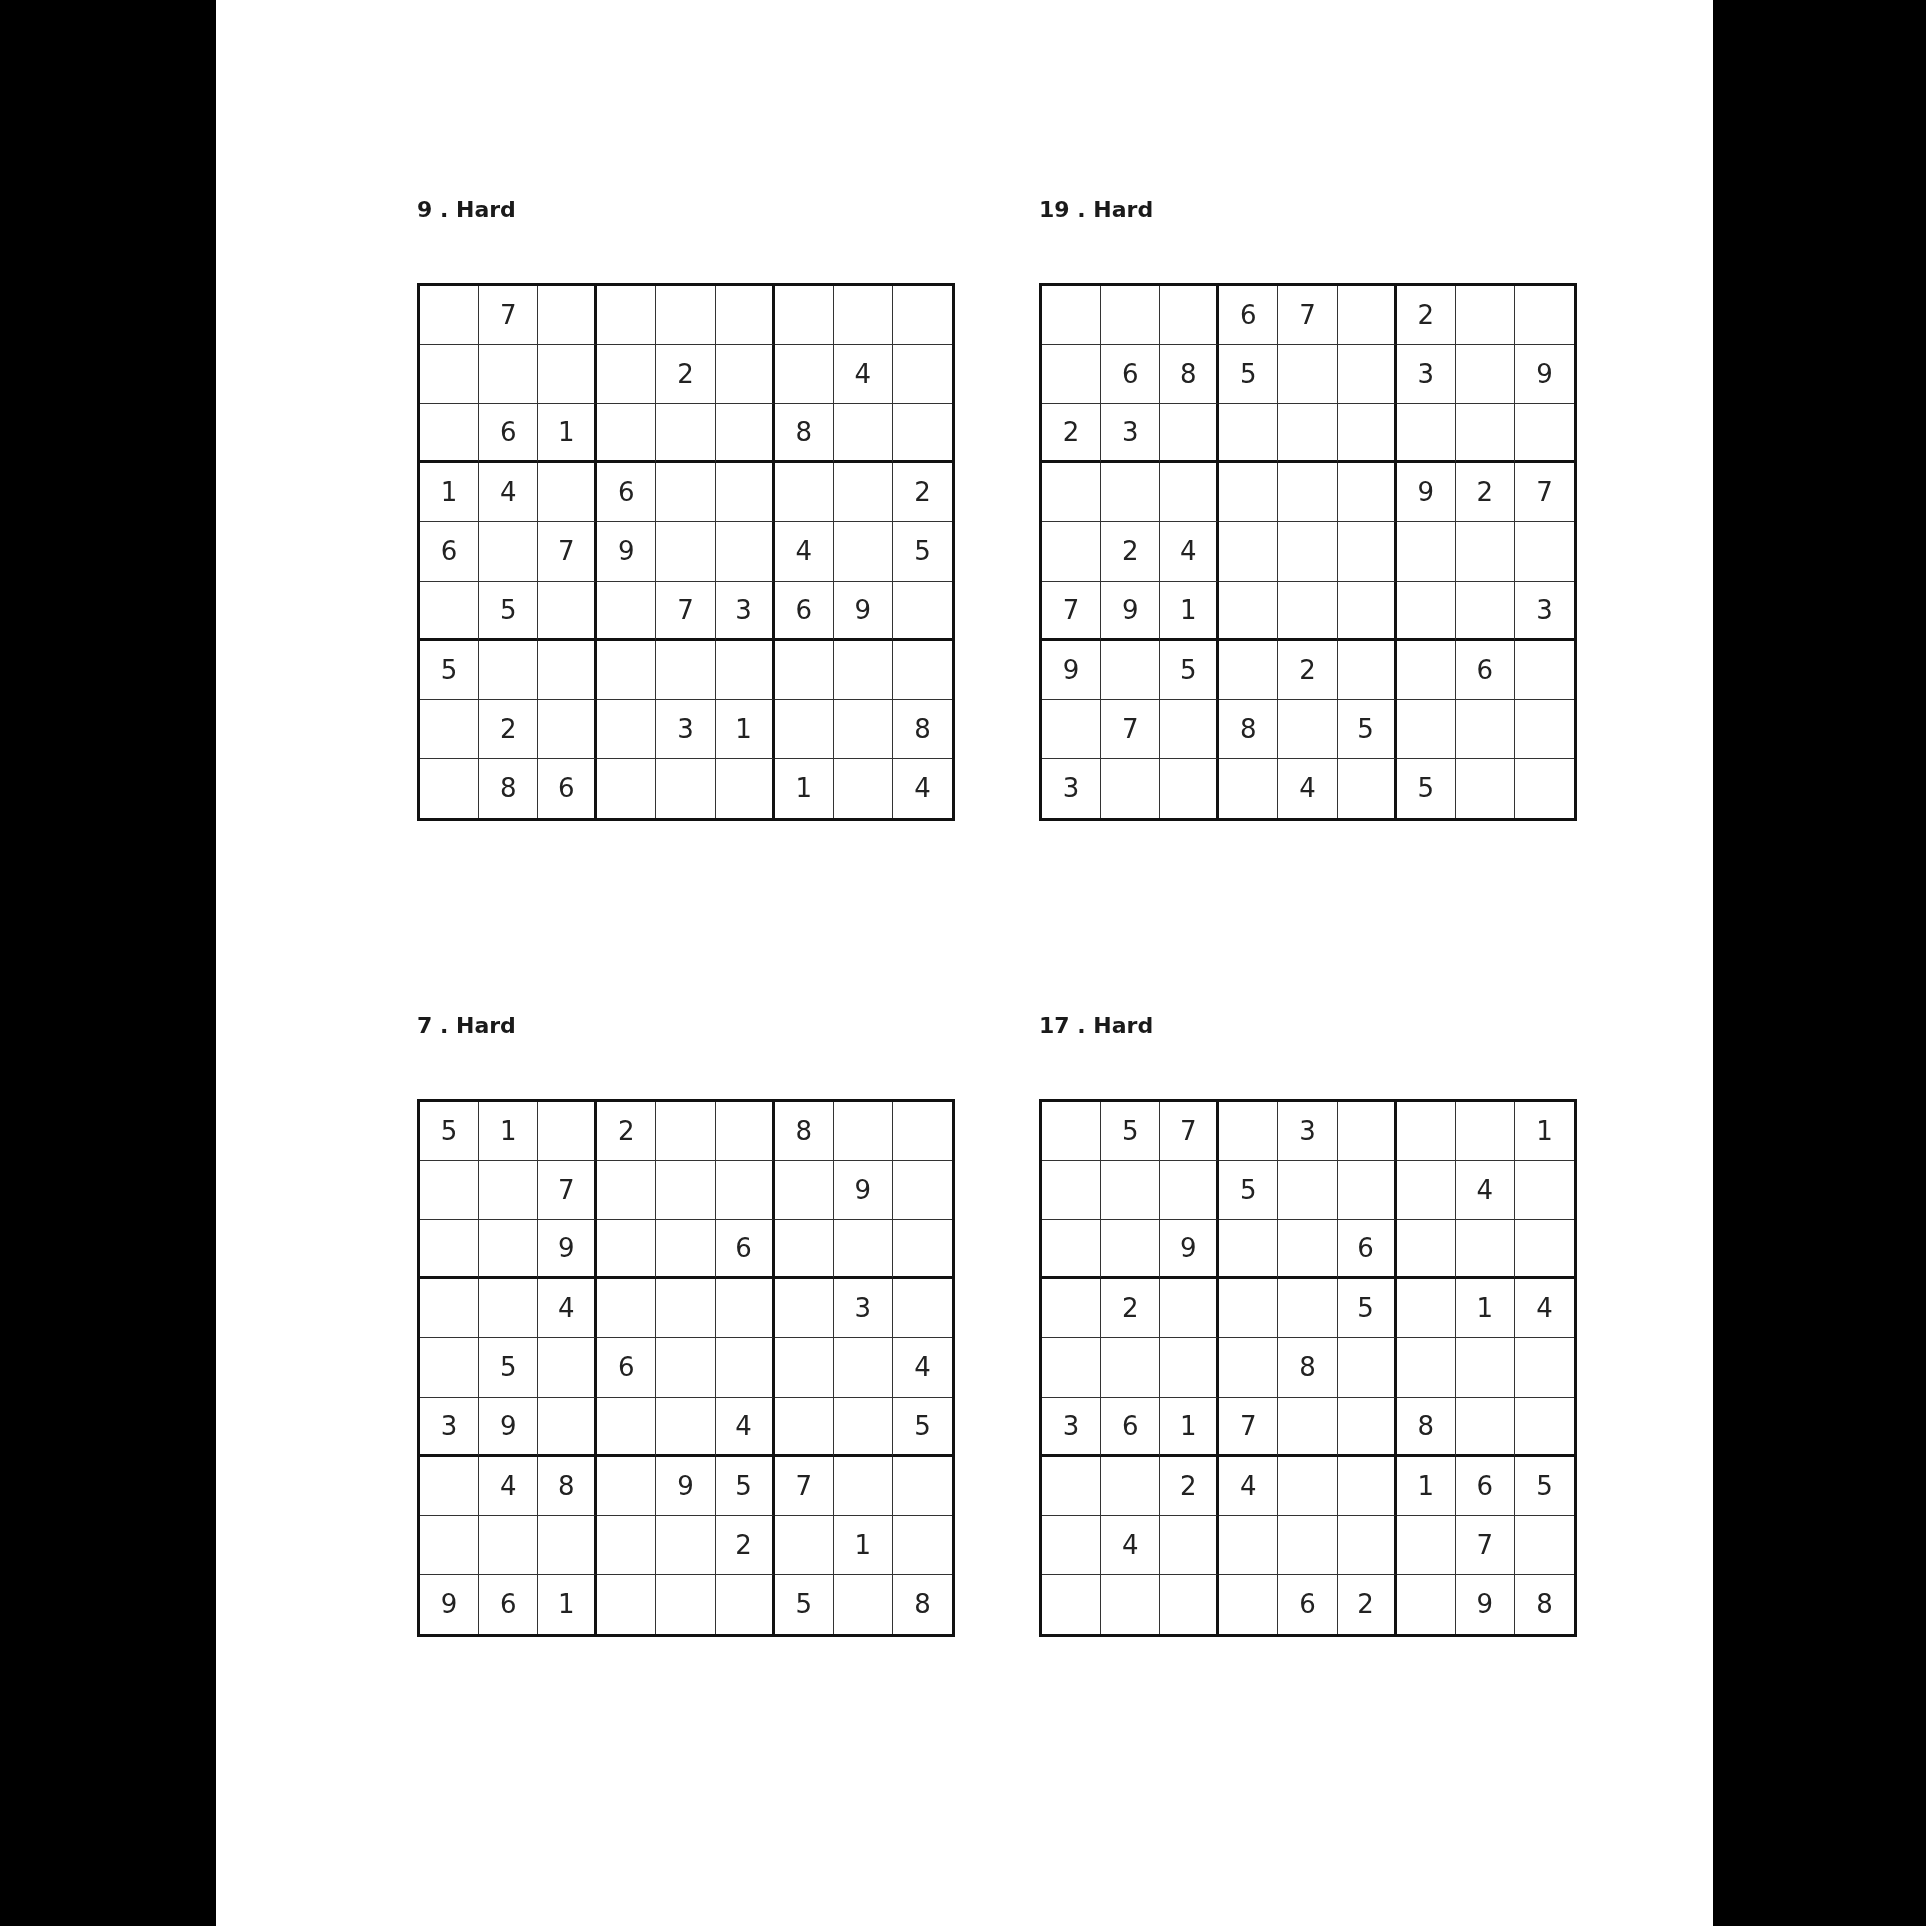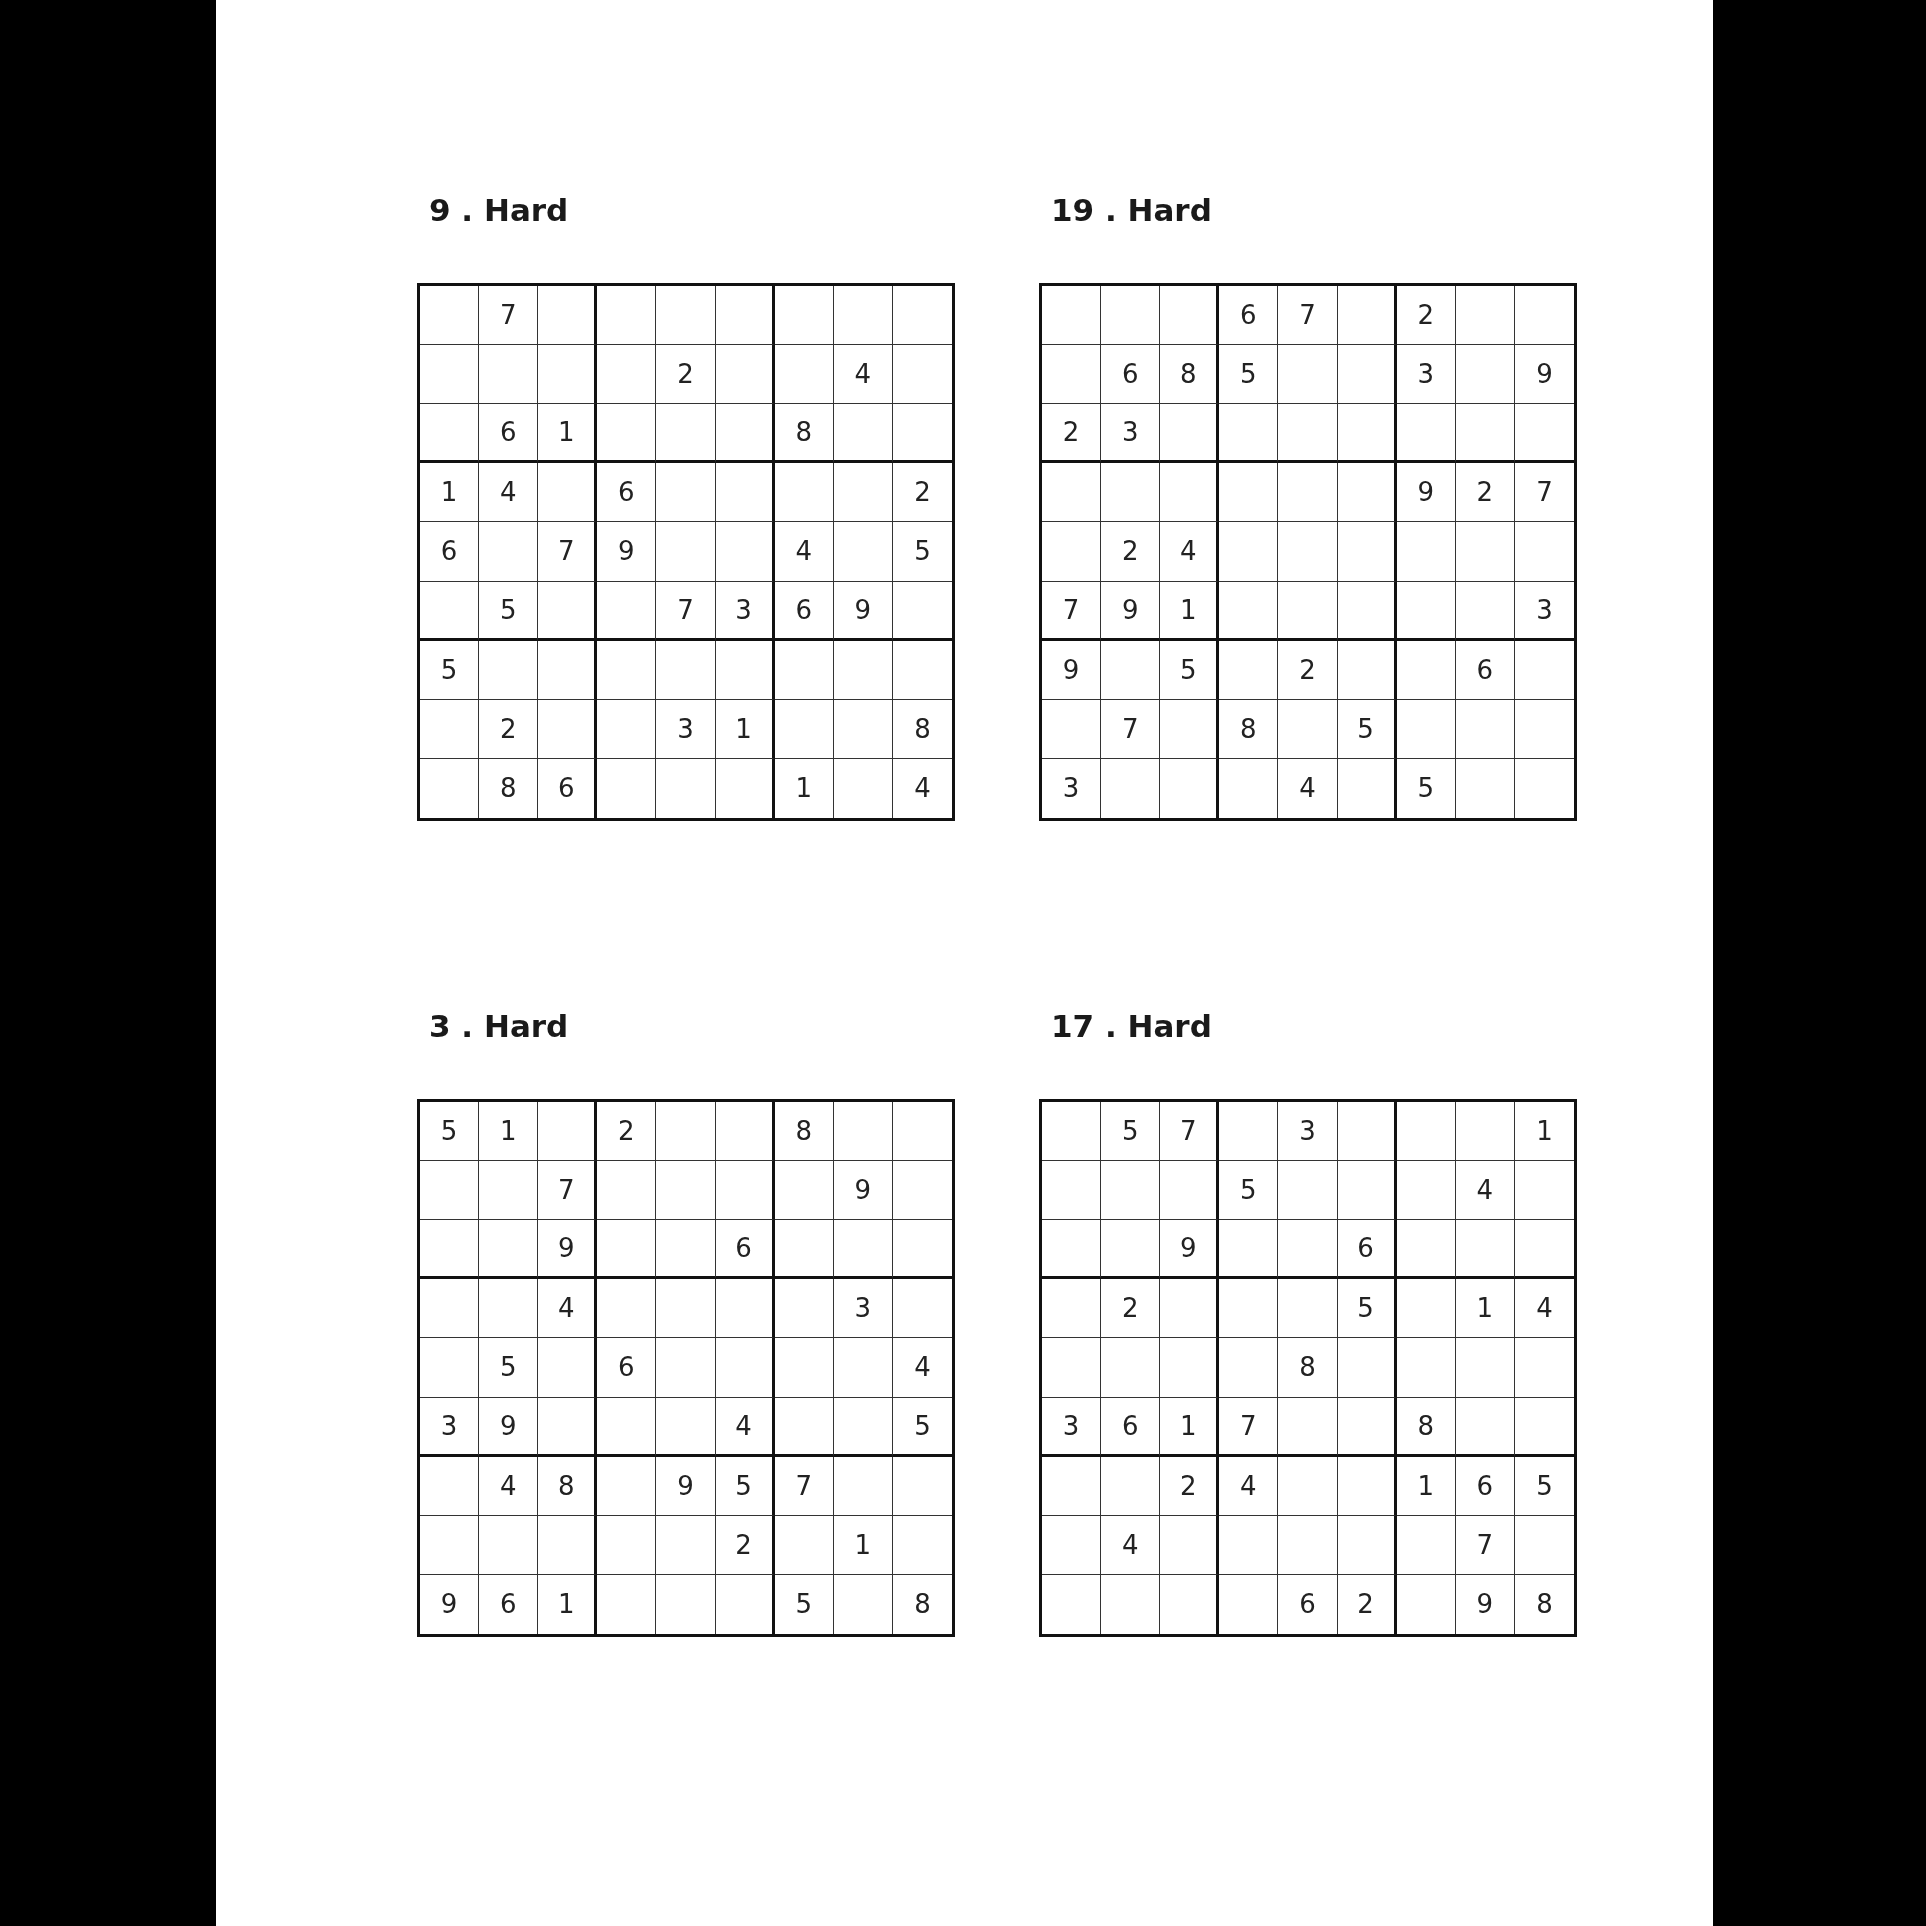--- a/index.html
+++ b/index.html
@@ -15,24 +15,24 @@
     left: 216px; top: 0;
     width: 1497px; height: 1927px;
     background: #ffffff;
   }
   .puzzle {
     position: absolute;
     width: 539px;
   }
   .puzzle-title {
     position: absolute;
-    left: 12px; top: 0;
+    left: 0; top: 0;
     font-family: "DejaVu Sans", sans-serif;
     font-weight: bold;
-    font-size: 31px;
+    font-size: 22px;
     color: #1a1a1a;
     white-space: nowrap;
     line-height: 34px;
   }
   .grid {
     position: absolute;
     left: 0;
     top: 90px;
     width: 538px; height: 538px;
     display: grid;
@@ -230,21 +230,21 @@
         <div class="cell r9 c4"></div>
         <div class="cell r9 c5">4</div>
         <div class="cell r9 c6"></div>
         <div class="cell r9 c7">5</div>
         <div class="cell r9 c8"></div>
         <div class="cell r9 c9"></div>
       </div>
   </div>
 
   <div class="puzzle" style="left:201px; top:1009px;">
-    <div class="puzzle-title">3 . Hard</div>
+    <div class="puzzle-title">7 . Hard</div>
     <div class="grid">
         <div class="cell r1 c1">5</div>
         <div class="cell r1 c2">1</div>
         <div class="cell r1 c3"></div>
         <div class="cell r1 c4">2</div>
         <div class="cell r1 c5"></div>
         <div class="cell r1 c6"></div>
         <div class="cell r1 c7">8</div>
         <div class="cell r1 c8"></div>
         <div class="cell r1 c9"></div>

